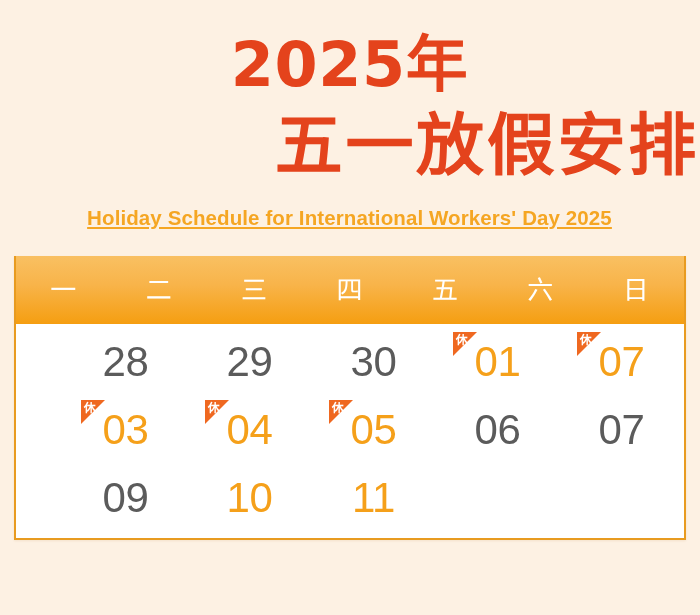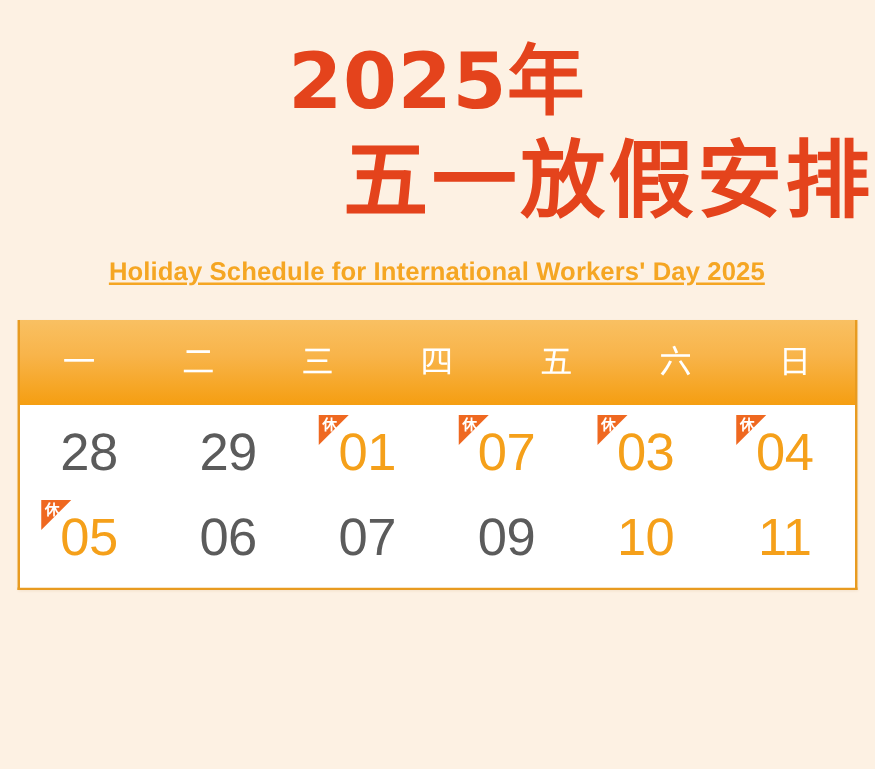--- a/index.html
+++ b/index.html
@@ -82,25 +82,26 @@
     color: #FFFFFF;
     font-size: 26px;
     font-weight: 400;
     font-family: "DejaVu Sans", "Liberation Sans", sans-serif;
     line-height: 1;
     user-select: none;
   }
 
   .days-grid {
     display: grid;
-    grid-template-columns: repeat(6, 1fr);
+    grid-template-columns: repeat(5, 1fr);
     grid-auto-rows: 68px;
     background: #FFFFFF;
     padding-top: 4px;
     padding-bottom: 6px;
+    padding-left: 48px;
   }
 
   .day-cell {
     position: relative;
     display: flex;
     align-items: center;
     justify-content: center;
     font-size: 42px;
     font-weight: 400;
     font-family: "Liberation Sans", "DejaVu Sans", sans-serif;
@@ -169,20 +170,23 @@
         <div class="weekday-cell">六</div>
         <div class="weekday-cell">日</div>
       </div>
     <div class="days-grid">
         <div class="day-cell">
           <span>28</span>
         </div>
         <div class="day-cell">
           <span>29</span>
         </div>
+        <div class="day-cell">
+          <span>30</span>
+        </div>
         <div class="day-cell holiday">
           <span class="rest-badge">
             <span class="rest-label">休</span>
           </span>
           <span>01</span>
         </div>
         <div class="day-cell holiday">
           <span class="rest-badge">
             <span class="rest-label">休</span>
           </span>

